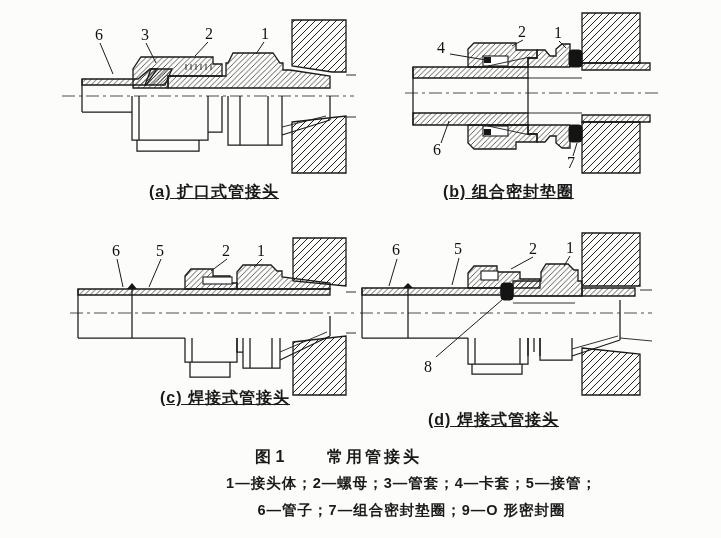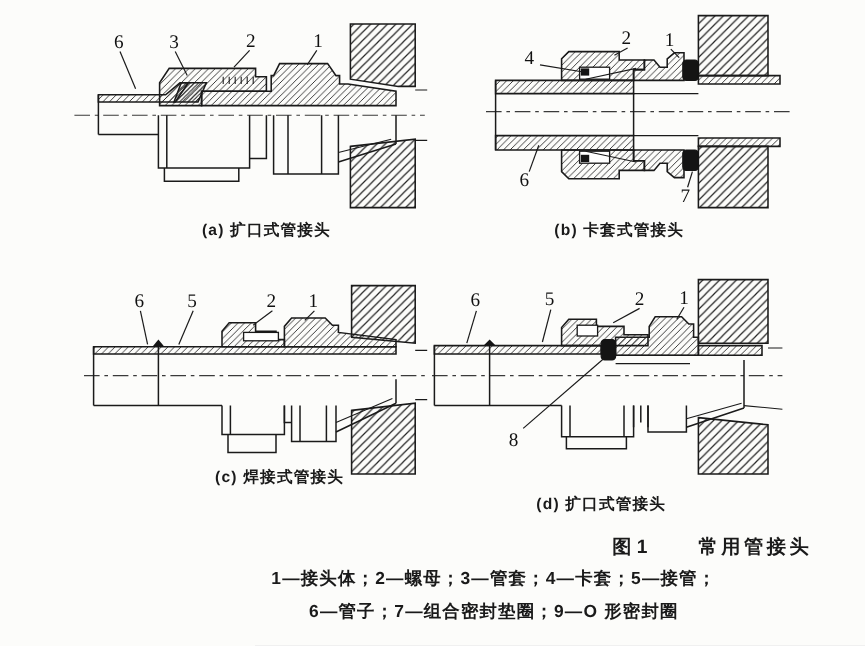--- a/index.html
+++ b/index.html
@@ -10,23 +10,23 @@
   .hatch{fill:url(#hatch);stroke:#1a1a1a;stroke-width:1.3;}
   .dense{fill:url(#hatchDense);stroke:#1a1a1a;stroke-width:1.3;}
   .wallh{fill:url(#hatchWall);stroke:#1a1a1a;stroke-width:1.3;}
   .ln{stroke:#1a1a1a;stroke-width:1.25;fill:none;}
   .thin{stroke:#1a1a1a;stroke-width:0.9;fill:none;}
   .cl{stroke:#3a3a3a;stroke-width:0.9;stroke-dasharray:13 4 3 4;fill:none;}
   .leader{stroke:#1a1a1a;stroke-width:1;fill:none;}
   .blob{fill:#141414;stroke:#141414;}
   .nub{fill:#141414;stroke:none;}
   .white{fill:#ffffff;stroke:#1a1a1a;stroke-width:1.1;}
-  .cap{position:absolute;font-weight:700;font-size:13px;line-height:16px;
-       letter-spacing:1px;text-align:center;white-space:nowrap;}
-  .figcap{position:absolute;left:0;top:447px;width:677px;text-align:right;
+  .cap{position:absolute;font-weight:700;font-size:16px;line-height:16px;
+       letter-spacing:1px;text-align:left;white-space:nowrap;text-decoration:underline;}
+  .figcap{position:absolute;left:0;top:447px;width:677px;text-align:center;
           font-weight:700;font-size:16px;line-height:20px;white-space:nowrap;}
   .figcap .ft2{margin-left:38px;letter-spacing:3px;}
   .legend{position:absolute;left:12px;width:721px;text-align:center;font-weight:600;
           font-size:14.5px;line-height:18px;letter-spacing:1px;white-space:nowrap;margin-left:39px;}
   .l1{top:474px;} .l2{top:501px;}
 </style>
 </head>
 <body>
 
 <div class="page">
@@ -156,23 +156,23 @@
     <path class="leader" d="M436,357 L503,299"></path>
     <text x="396" y="255">6</text>
     <text x="458" y="254">5</text>
     <text x="533" y="254">2</text>
     <text x="570" y="253">1</text>
     <text x="428" y="372">8</text>
   </g>
 </svg>
 
 <div class="cap" style="left:149px;top:184px;width:146px">(a) 扩口式管接头</div>
-<div class="cap" style="left:443px;top:184px;width:146px">(b) 卡套式管接头</div>
+<div class="cap" style="left:443px;top:184px;width:146px">(b) 组合密封垫圈</div>
 <div class="cap" style="left:160px;top:390px;width:146px">(c) 焊接式管接头</div>
-<div class="cap" style="left:428px;top:412px;width:146px">(d) 扩口式管接头</div>
+<div class="cap" style="left:428px;top:412px;width:146px">(d) 焊接式管接头</div>
 
 <div class="figcap">
   <span>图 1</span>
   <span class="ft2">常用管接头</span>
 </div>
 
 <div class="legend l1">1—接头体；2—螺母；3—管套；4—卡套；5—接管；</div>
 <div class="legend l2">6—管子；7—组合密封垫圈；9—O 形密封圈</div>
 
 </div>

